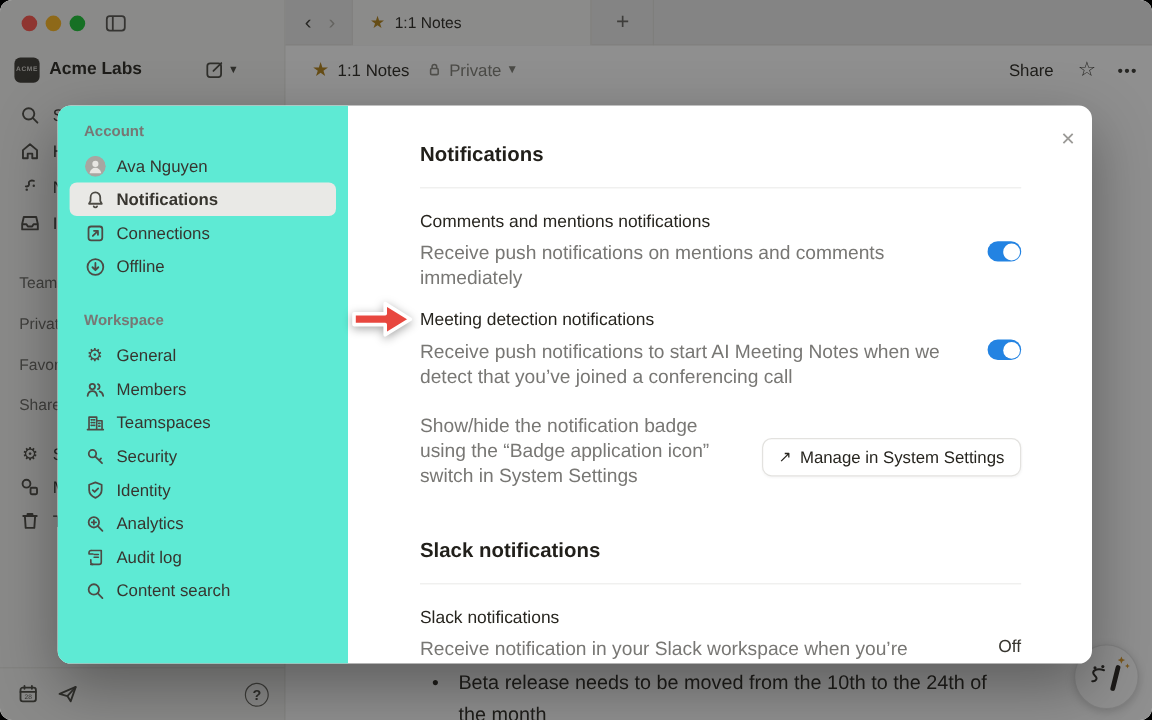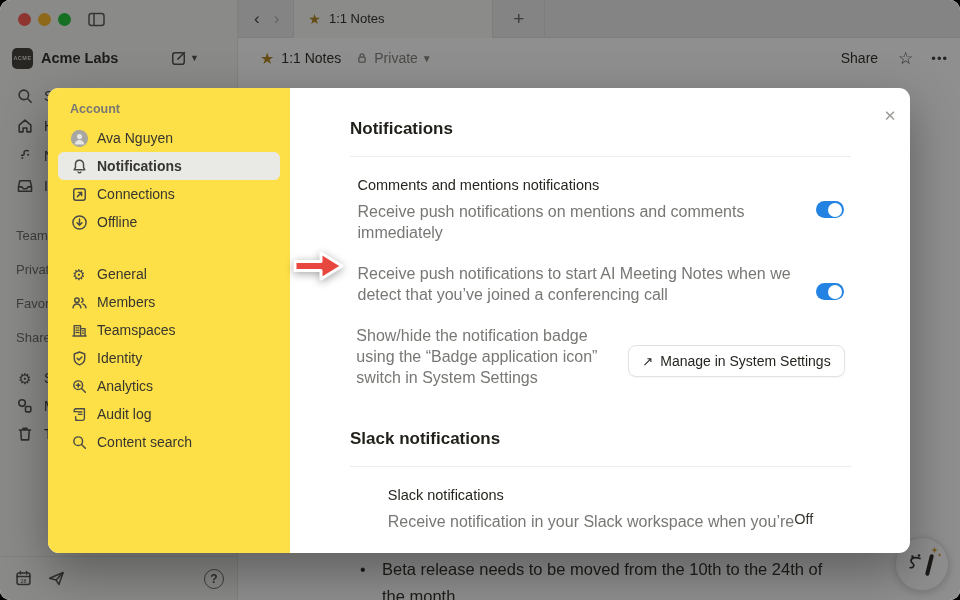--- a/index.html
+++ b/index.html
@@ -52,34 +52,34 @@
   .page-bullet{position:absolute;left:122px;top:478px;width:480px;display:flex;font-size:16.5px;line-height:27px;color:#37352f;}
   .page-bullet .dot{width:22px;flex:none;font-size:16px;}
 
   .ai-fab{position:absolute;left:895px;top:537px;width:54px;height:54px;border-radius:50%;background:#fff;border:1px solid rgba(0,0,0,.1);box-shadow:0 2px 8px rgba(0,0,0,.18);display:flex;align-items:center;justify-content:center;}
 
   
   .overlay{position:absolute;inset:0;background:rgba(0,0,0,0.44);}
 
   
   .modal{position:absolute;left:48px;top:88px;width:862px;height:465px;background:#fff;border-radius:11px;box-shadow:0 18px 50px rgba(0,0,0,.35);display:flex;overflow:hidden;}
-  .m-side{width:242px;flex:none;background:#fde047;padding:14px 10px 0 10px;overflow:hidden;}
+  .m-side{width:242px;flex:none;background:#5eead4;padding:14px 10px 0 10px;overflow:hidden;}
   .m-side-label{font-size:12.5px;font-weight:600;color:#787774;padding:0 12px;margin-bottom:8px;}
   .m-item{display:flex;align-items:center;height:28px;padding:0 12px;border-radius:6px;color:#37352f;font-size:14px;}
   .m-item .ic{width:18px;display:flex;justify-content:center;margin-right:9px;color:#4d4b45;}
   .m-item.selected{background:#e9e9e6;font-weight:600;}
   .m-group-gap{height:24px;}
   .avatar{width:17px;height:17px;border-radius:50%;background:#a8a6a1;overflow:hidden;display:block;}
   .gear-glyph{font-size:15px;line-height:1;color:#4d4b45;}
 
   .m-content{flex:1;padding:30px 59px 0 60px;overflow:hidden;position:relative;}
   .close-btn{position:absolute;left:831px;top:17px;color:#9b9a97;font-size:15px;width:22px;height:22px;display:flex;align-items:center;justify-content:center;}
   .m-h1{font-size:17px;font-weight:600;color:#211f1a;line-height:22px;margin:0 0 16px 0;}
   .m-divider{height:1px;background:#ededec;margin-bottom:18px;}
-  .m-row{display:flex;justify-content:center;margin-bottom:14px;}
+  .m-row{display:flex;justify-content:space-between;margin-bottom:14px;}
   .row-title{font-size:14.5px;font-weight:500;color:#27251f;line-height:20px;}
   .row-desc{font-size:16px;color:#787774;line-height:21px;margin-top:6px;}
   .w-wide{max-width:458px;} .w-narrow{max-width:272px;}
   .ctl{flex:none;margin-top:26px;}
   .toggle{width:28px;height:17px;border-radius:9px;background:#2383e2;position:relative;}
   .toggle .knob{position:absolute;right:1.5px;top:1.5px;width:14px;height:14px;border-radius:50%;background:#fff;}
   .manage-btn{display:flex;align-items:center;gap:7px;height:32px;padding:0 13px;border:1px solid #e3e2df;border-radius:8px;background:#fff;box-shadow:0 1px 2px rgba(0,0,0,.04);font-size:14px;font-weight:500;color:#27251f;white-space:nowrap;}
   .manage-arrow{font-size:13px;color:#27251f;}
   .slack-gap{height:26px;}
   .off-val{font-size:14.5px;color:#37352f;margin-top:26px;}
@@ -292,20 +292,21 @@
           <span class="ic">
               <svg width="17" height="17" viewBox="0 0 16 16" fill="none" stroke="currentColor" stroke-width="1.4" stroke-linecap="round" stroke-linejoin="round">
                 <circle cx="8" cy="8" r="6.2"></circle>
                 <path d="M8 4.8v5.2M5.7 8.2L8 10.5l2.3-2.3"></path>
               </svg>
             </span>
           <span>Offline</span>
         </div>
 
         <div class="m-group-gap"></div>
+        <div class="m-side-label">Workspace</div>
 
         <div class="m-item">
           <span class="ic gear-glyph">⚙</span>
           <span>General</span>
         </div>
         <div class="m-item">
           <span class="ic">
               <svg width="17" height="17" viewBox="0 0 16 16" fill="none" stroke="currentColor" stroke-width="1.4" stroke-linecap="round">
                 <circle cx="5.6" cy="5.8" r="2.1"></circle>
                 <path d="M1.9 13c.3-2.3 1.9-3.7 3.7-3.7S9 10.7 9.3 13M10 3.9a2.1 2.1 0 010 3.9M11.3 9.5c1.5.4 2.5 1.7 2.8 3.5"></path>
@@ -314,20 +315,29 @@
           <span>Members</span>
         </div>
         <div class="m-item">
           <span class="ic">
               <svg width="17" height="17" viewBox="0 0 16 16" fill="none" stroke="currentColor" stroke-width="1.3" stroke-linecap="round" stroke-linejoin="round">
                 <path d="M3 13.2V3.4h6v9.8M9 6.2h4.2v7M1.8 13.2h12.4"></path>
                 <path d="M4.7 5.5h.8M6.6 5.5h.8M4.7 7.7h.8M6.6 7.7h.8M4.7 9.9h.8M6.6 9.9h.8M10.6 8.3h1M10.6 10.5h1"></path>
               </svg>
             </span>
           <span>Teamspaces</span>
+        </div>
+        <div class="m-item">
+          <span class="ic">
+              <svg width="17" height="17" viewBox="0 0 16 16" fill="none" stroke="currentColor" stroke-width="1.4" stroke-linecap="round">
+                <circle cx="5.7" cy="5.7" r="2.9"></circle>
+                <path d="M7.8 7.8l5.4 5.4M10.9 10.9l1.5-1.5"></path>
+              </svg>
+            </span>
+          <span>Security</span>
         </div>
         <div class="m-item">
           <span class="ic">
               <svg width="17" height="17" viewBox="0 0 16 16" fill="none" stroke="currentColor" stroke-width="1.4" stroke-linecap="round" stroke-linejoin="round">
                 <path d="M8 1.9l4.9 1.8v4.2c0 3-1.9 4.9-4.9 6.1-3-1.2-4.9-3.1-4.9-6.1V3.7z"></path>
                 <path d="M5.9 7.9l1.5 1.5 2.8-2.8"></path>
               </svg>
             </span>
           <span>Identity</span>
         </div>
@@ -372,20 +382,21 @@
           </div>
           <div class="ctl">
             <div class="toggle">
                 <span class="knob"></span>
               </div>
           </div>
         </div>
 
         <div class="m-row">
           <div>
+            <div class="row-title">Meeting detection notifications</div>
             <div class="row-desc w-wide">Receive push notifications to start AI Meeting Notes when we detect that you’ve joined a conferencing call</div>
           </div>
           <div class="ctl">
             <div class="toggle">
                 <span class="knob"></span>
               </div>
           </div>
         </div>
 
         <div class="m-row">

